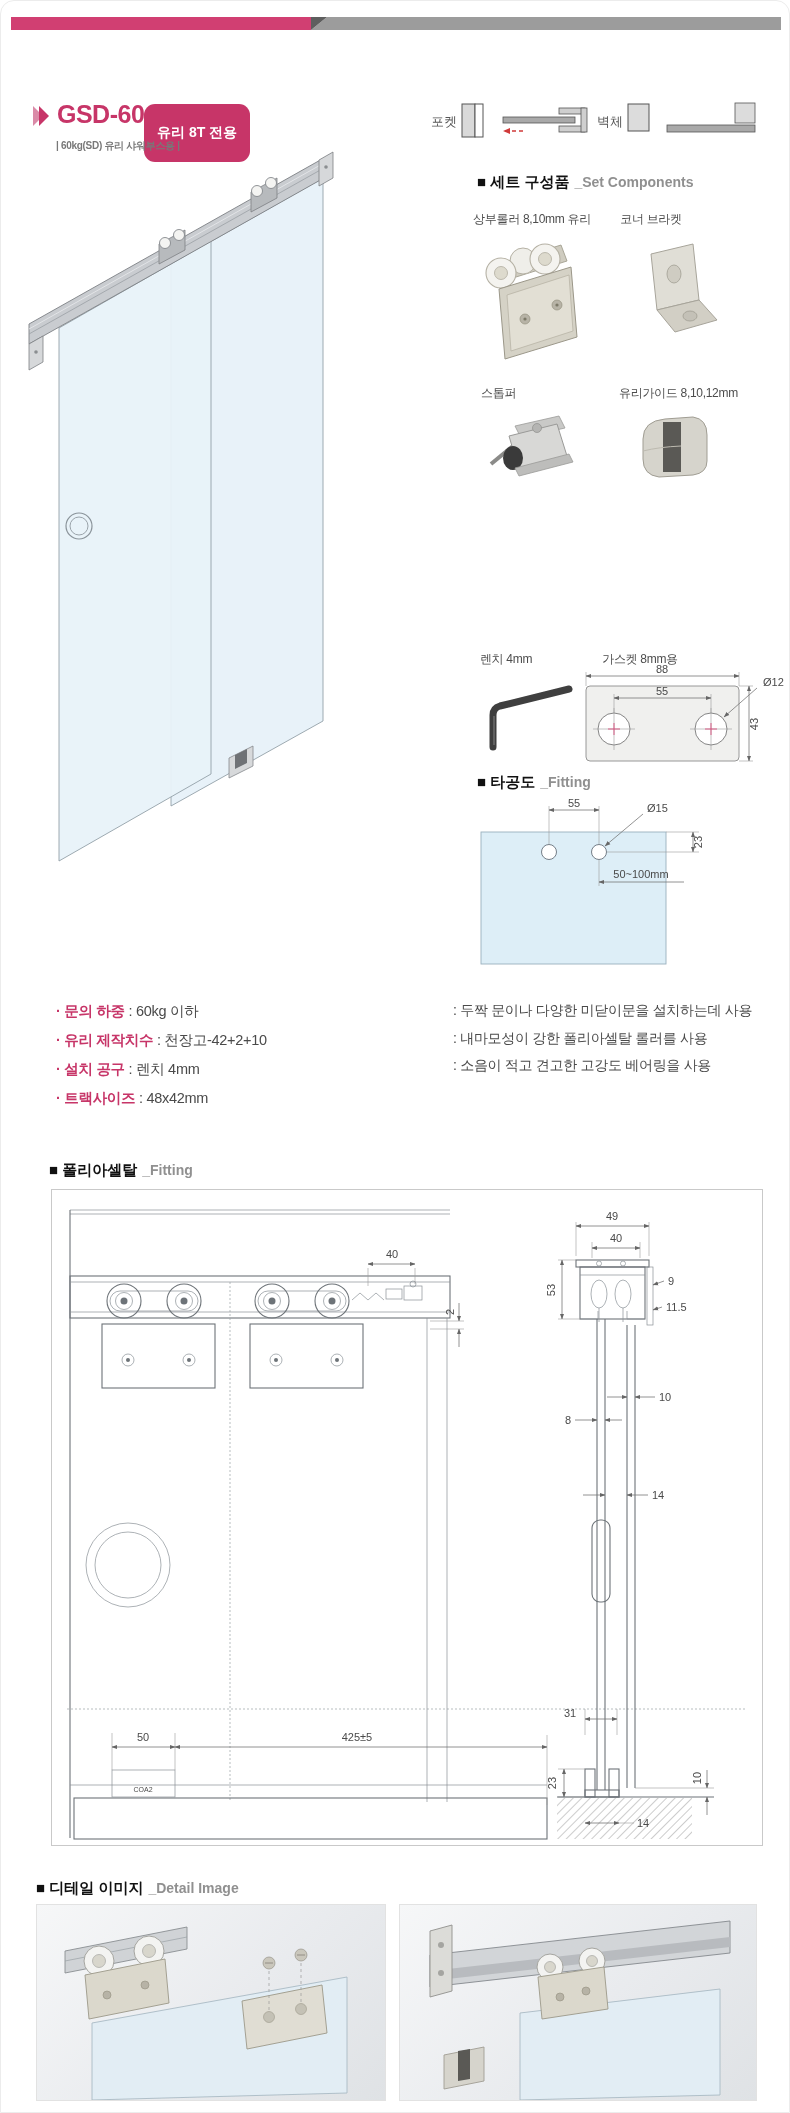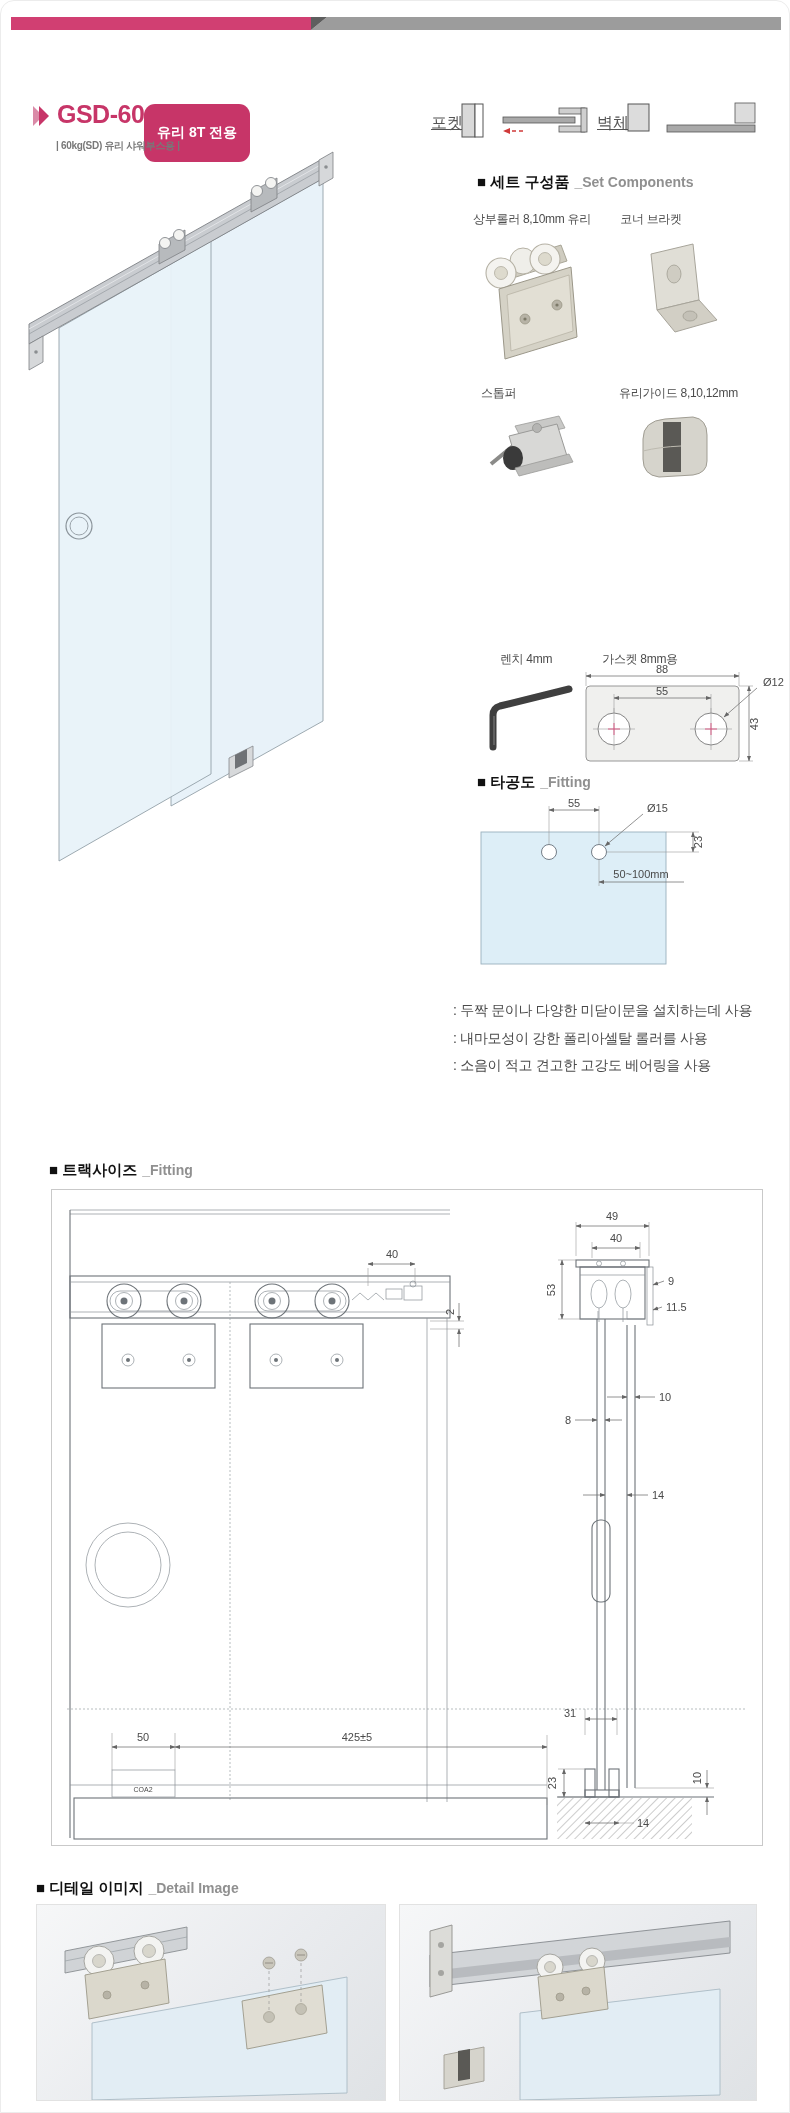--- a/index.html
+++ b/index.html
@@ -16,21 +16,21 @@
   .bar-notch{left:310px;top:16px;width:0;height:0;border-top:13px solid #5e5e5e;border-right:16px solid transparent;}
   
   .title-row{left:23px;top:42px;white-space:nowrap;}
   .title-en{font-size:29px;font-weight:bold;color:#191919;letter-spacing:-1px;}
   .title-ko{font-size:15px;font-weight:bold;color:#222;margin-left:12px;}
   
   .model-name{left:56px;top:99px;font-size:25px;font-weight:bold;color:var(--accent,#c73568);letter-spacing:-0.5px;}
   .model-badge{left:143px;top:103px;background:var(--accent,#c73568);color:#fff;font-size:14px;font-weight:bold;
     padding:20px 13px;border-radius:11px;}
   .model-subtitle{left:55px;top:138px;font-size:10px;font-weight:600;color:#787878;letter-spacing:-0.3px;}
-  .mini-label{font-size:16px;color:#555;text-decoration:underline;}
+  .mini-label{font-size:13px;color:#555;}
   
   .sec-h{font-size:15px;font-weight:bold;color:#111;white-space:nowrap;}
   .sec-h .en{font-size:14px;font-weight:bold;color:#909090;margin-left:5px;}
   
   .comp-label{font-size:12px;color:#4c4c4c;letter-spacing:-0.3px;white-space:nowrap;}
   .center{text-align:center;}
   
   .spec-row{font-size:14.5px;line-height:29px;white-space:nowrap;}
   .spec-label{color:var(--accent,#c73568);font-weight:bold;letter-spacing:-0.3px;}
   .spec-value{color:#4a4a4a;letter-spacing:-0.3px;}
@@ -179,21 +179,21 @@
     <circle cx="58" cy="22" r="4.5" fill="#b5b5b3" stroke="#8f8f8d" stroke-width="0.7"></circle>
     <polygon points="36,62 90,48 94,56 40,70" fill="#bdbdbb" stroke="#9a9a98" stroke-width="0.8"></polygon>
   </svg>
 
   <svg class="abs" style="left:628px;top:408px" width="88" height="78" viewBox="0 0 88 78">
     <path d="M14,30 Q14,12 36,10 L64,8 Q78,10 78,26 L78,52 Q78,64 64,66 L30,68 Q14,66 14,50 Z" fill="#d6d4cc" stroke="#a09d93" stroke-width="1"></path>
     <rect x="34" y="13" width="18" height="50" fill="#5a5955"></rect>
     <path d="M14,42 Q30,38 52,37" stroke="#bdbab0" stroke-width="1" fill="none"></path>
   </svg>
 
-  <div class="abs comp-label center" style="left:470px;top:650px;width:110px">렌치 4mm</div>
+  <div class="abs comp-label center" style="left:450px;top:650px;width:110px">렌치 4mm</div>
   <div class="abs comp-label center" style="left:579px;top:650px;width:120px">가스켓 8mm용</div>
 
   <svg class="abs" style="left:470px;top:668px" width="110" height="110" viewBox="0 0 110 110">
     <path d="M22,78 L22,46 Q22,39 29,37 L98,20" stroke="#3f3f3f" stroke-width="7" stroke-linecap="round" fill="none"></path>
     <path d="M23,76 L23,47" stroke="#6e6e6e" stroke-width="1.5" fill="none"></path>
   </svg>
 
   <svg class="abs" style="left:560px;top:663px" width="228" height="112" viewBox="0 0 228 112">
     <rect x="25" y="22" width="153" height="75" rx="4" fill="#f0f0ee" stroke="#8c8c8c" stroke-width="0.9"></rect>
 
@@ -251,29 +251,35 @@
     <line x1="245" y1="38" x2="278" y2="38" class="ext"></line>
     <line x1="186" y1="58" x2="278" y2="58" class="ext"></line>
     <line x1="272" y1="38" x2="272" y2="58" class="dim" marker-start="url(#dimA)" marker-end="url(#dimA)"></line>
     <text transform="translate(281,48) rotate(-90)" text-anchor="middle" class="dtxt">23</text>
 
     <line x1="178" y1="66" x2="178" y2="92" class="ext"></line>
     <line x1="178" y1="88" x2="263" y2="88" class="dim" marker-start="url(#dimA)"></line>
     <text x="220" y="84" text-anchor="middle" class="dtxt">50~100mm</text>
   </svg>
 
+  <div class="abs" style="left:55px;top:996px">
+    <div class="spec-row"><span class="spec-label">· 문의 하중</span><span class="spec-value"> : 60kg 이하</span></div>
+    <div class="spec-row"><span class="spec-label">· 유리 제작치수</span><span class="spec-value"> : 천장고-42+2+10</span></div>
+    <div class="spec-row"><span class="spec-label">· 설치 공구</span><span class="spec-value"> : 렌치 4mm</span></div>
+    <div class="spec-row"><span class="spec-label">· 트랙사이즈</span><span class="spec-value"> : 48x42mm</span></div>
+  </div>
 
   <div class="abs" style="left:452px;top:996px">
     <div class="feat-line">: 두짝 문이나 다양한 미닫이문을 설치하는데 사용</div>
     <div class="feat-line">: 내마모성이 강한 폴리아셀탈 롤러를 사용</div>
     <div class="feat-line">: 소음이 적고 견고한 고강도 베어링을 사용</div>
   </div>
 
   <div class="abs sec-h" style="left:48px;top:1160px">
-    <span>■ 트랙사이즈</span><span class="en">_Fitting</span>
+    <span>■ 폴리아셀탈</span><span class="en">_Fitting</span>
   </div>
 
   <div class="abs draw-box">
     <svg width="710" height="655" viewBox="0 0 710 655">
 
       <g>
         <line x1="18" y1="20" x2="398" y2="20" class="thin"></line>
         <line x1="18" y1="24" x2="398" y2="24" class="thin"></line>
         <line x1="18" y1="20" x2="18" y2="648" class="med"></line>
 

